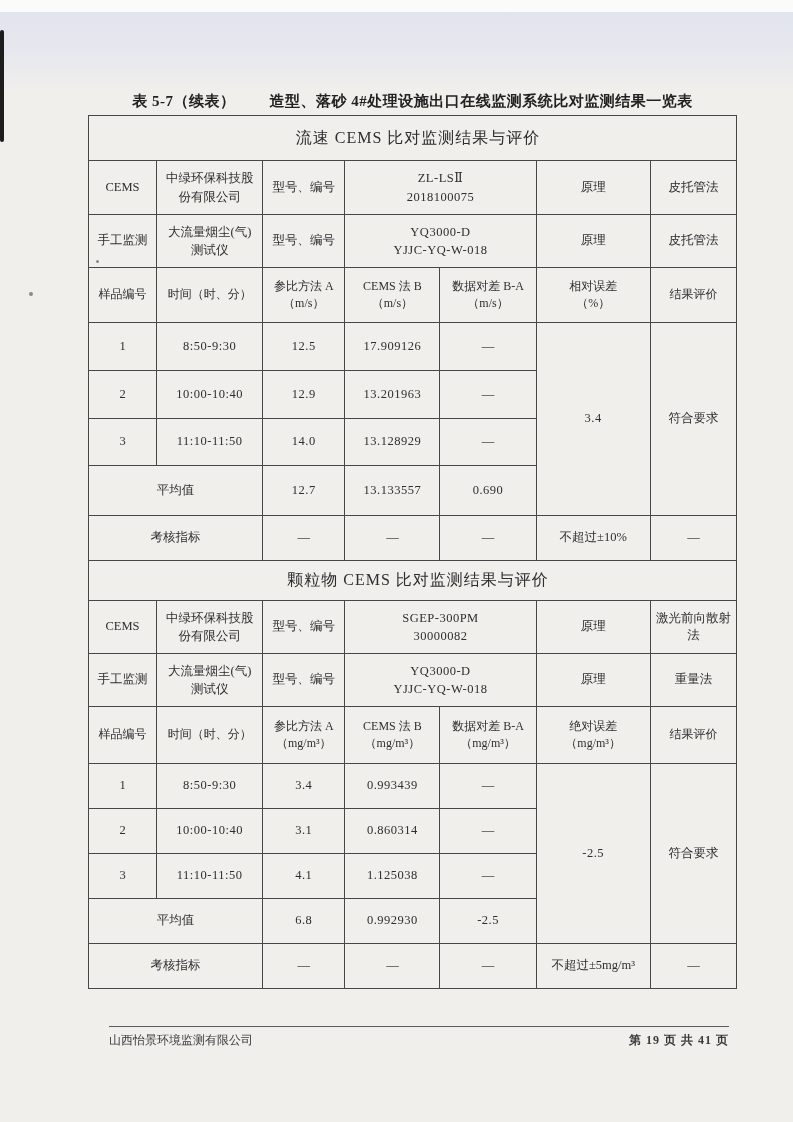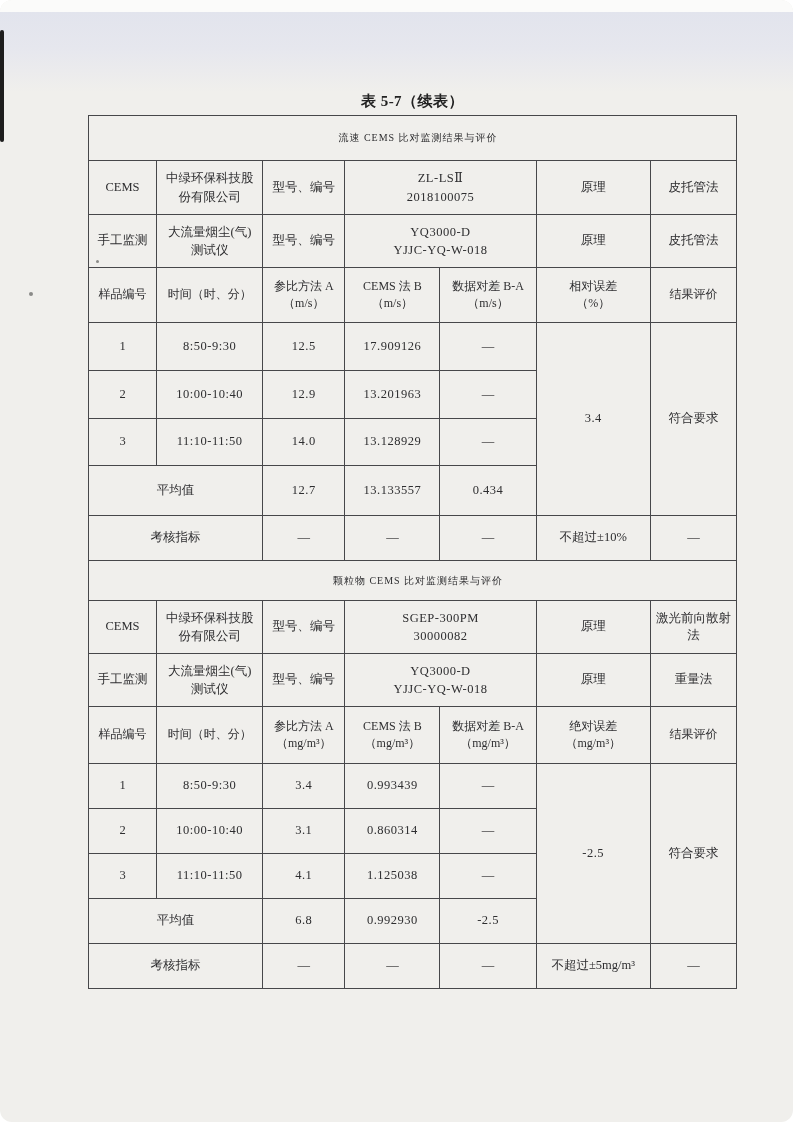--- a/index.html
+++ b/index.html
@@ -3,21 +3,20 @@
 <meta charset="utf-8">
 <style>
   html,body{margin:0;padding:0;}
   .page{
     position:relative;
     width:793px;height:1122px;
     background:#f0efec;
     font-family:"Liberation Serif","DejaVu Serif",serif;
     color:#2e2e30;
     overflow:hidden;
-    border-radius:12px;
   }
   .scan-top-white{position:absolute;top:0;left:0;width:100%;height:12px;background:#fbfbfa;}
   .scan-top-band{
     position:absolute;top:12px;left:0;width:100%;height:80px;
     background:linear-gradient(to bottom,#e2e4ed 0%,#e6e7ee 45%,rgba(240,239,236,0) 100%);
   }
   .scan-edge-mark{
     position:absolute;left:0;top:30px;width:4px;height:112px;
     background:#1d1d1d;border-radius:2px;
   }
@@ -34,21 +33,21 @@
     position:absolute;top:115px;left:88px;
     width:649px;border-collapse:collapse;table-layout:fixed;
   }
   table.report td,table.report th{
     border:1px solid #47474a;
     text-align:center;vertical-align:middle;
     font-size:12.5px;font-weight:normal;
     padding:2px 3px;line-height:1.4;color:#2e2e30;
     overflow:hidden;
   }
-  tr.section-row td{font-size:10px;letter-spacing:1px;padding-left:14px;}
+  tr.section-row td{font-size:16px;letter-spacing:1px;padding-left:14px;}
   tr.colhead-row th{font-size:12px;line-height:1.45;}
   td.time-cell{font-weight:bold;color:#1f1f22;letter-spacing:0.5px;}
   td.num-cell{font-size:12px;letter-spacing:0.5px;}
   .two-line div{line-height:1.45;}
 
   .footer{
     position:absolute;top:1026px;left:109px;width:620px;
     border-top:1.5px solid #5a5a5c;
     padding-top:5px;
     display:flex;justify-content:space-between;
@@ -62,20 +61,21 @@
 <div class="page">
 
   <div class="scan-top-white"></div>
   <div class="scan-top-band"></div>
   <div class="scan-edge-mark"></div>
   <div class="scan-speck" style="left:29px;top:292px;width:4px;height:4px;"></div>
   <div class="scan-speck" style="left:96px;top:260px;width:3px;height:3px;"></div>
 
   <div class="title-row">
     <span>表 5-7（续表）</span>
+    <span>造型、落砂 4#处理设施出口在线监测系统比对监测结果一览表</span>
   </div>
 
   <table class="report">
     <colgroup>
       <col style="width:68px">
         <col style="width:106px">
         <col style="width:82px">
       <col style="width:95px">
         <col style="width:96px">
         <col style="width:114px">
@@ -159,21 +159,21 @@
       <td>3</td>
       <td class="time-cell">11:10-11:50</td>
       <td class="num-cell">14.0</td>
       <td class="num-cell">13.128929</td>
       <td>—</td>
     </tr>
     <tr style="height:50px">
       <td colspan="2">平均值</td>
       <td class="num-cell">12.7</td>
       <td class="num-cell">13.133557</td>
-      <td class="num-cell">0.434</td>
+      <td class="num-cell">0.690</td>
     </tr>
     <tr style="height:45px">
       <td colspan="2">考核指标</td>
       <td>—</td>
       <td>—</td>
       <td>—</td>
       <td>不超过±10%</td>
       <td>—</td>
     </tr>
 
@@ -266,14 +266,18 @@
       <td colspan="2">考核指标</td>
       <td>—</td>
       <td>—</td>
       <td>—</td>
       <td>不超过±5mg/m³</td>
       <td>—</td>
     </tr>
   </tbody>
     </table>
 
+  <div class="footer">
+    <span class="left">山西怡景环境监测有限公司</span>
+    <span class="right">第 19 页 共 41 页</span>
+  </div>
 
 </div>
 
 </body></html>

